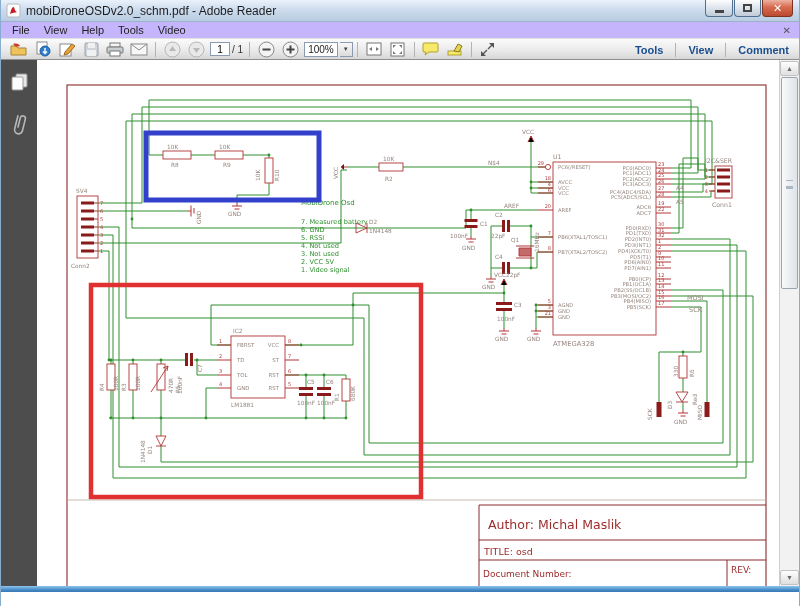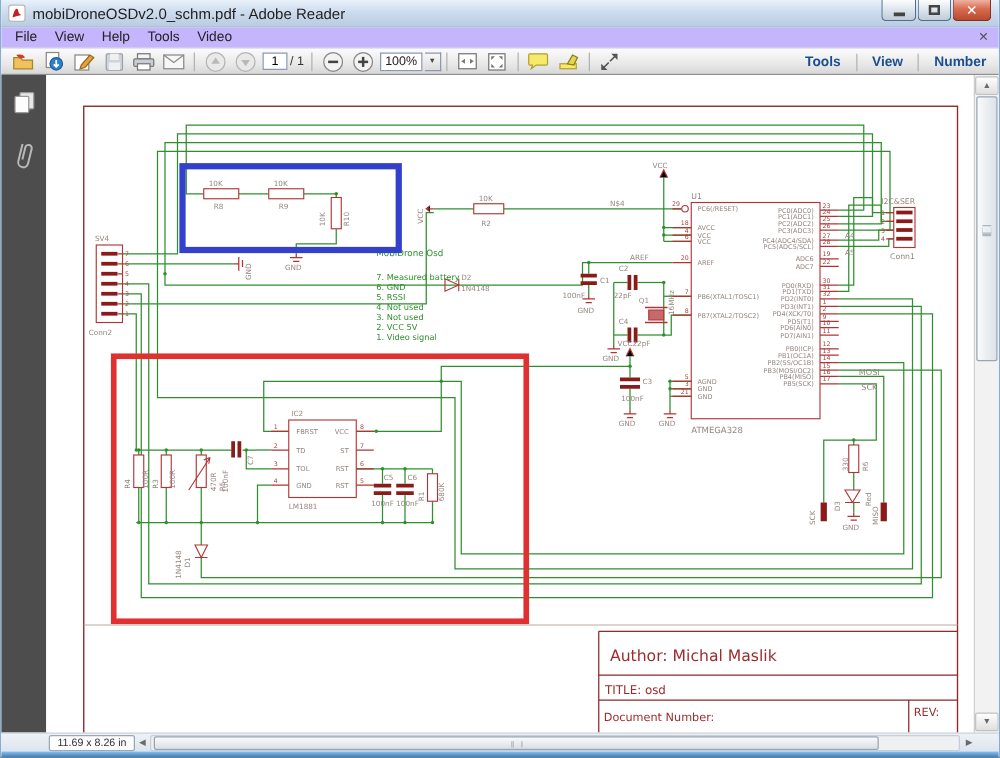--- a/index.html
+++ b/index.html
@@ -197,21 +197,21 @@
       <svg width="15" height="15">
         <path d="M2 13 L7 8 M13 2 L8 7" stroke="#555" stroke-width="1.4"></path>
         <path d="M1 14 L1 9 L6 14 Z M14 1 L14 6 L9 1 Z" fill="#555"></path>
       </svg>
     </div>
     <div class="rightlabels">
       <span class="rlabel">Tools</span>
       <span class="rsep"></span>
       <span class="rlabel">View</span>
       <span class="rsep"></span>
-      <span class="rlabel" style="padding-right:2px">Number</span>
+      <span class="rlabel" style="padding-right:2px">Comment</span>
     </div>
   </div>
 
   <div class="main">
     <div class="sidebar">
       <svg class="sideicon" style="top:12px" width="20" height="20">
         <rect x="6" y="2" width="11" height="13" rx="1" fill="#e8e8e8" stroke="#9a9a9a"></rect>
         <rect x="2" y="5" width="11" height="13" rx="1" fill="#fdfdfd" stroke="#9a9a9a"></rect>
       </svg>
       <svg class="sideicon" style="top:52px" width="18" height="26">
@@ -601,24 +601,15 @@
       <div class="varrow" style="top:1px">
           <span>▲</span>
         </div>
       <div class="vthumb"></div>
       <div class="varrow" style="bottom:1px">
           <span>▼</span>
         </div>
     </div>
   </div>
 
-  <div class="statusrow">
-    <div class="sizebadge">11.69 x 8.26 in</div>
-    <span class="harrow">◀</span>
-    <div class="htrack">
-      <div class="hthumb"></div>
-    </div>
-    <span class="harrow">▶</span>
-    <div style="width:18px"></div>
-  </div>
 
   <div class="bottomborder"></div>
 </div>
 
 </body></html>

